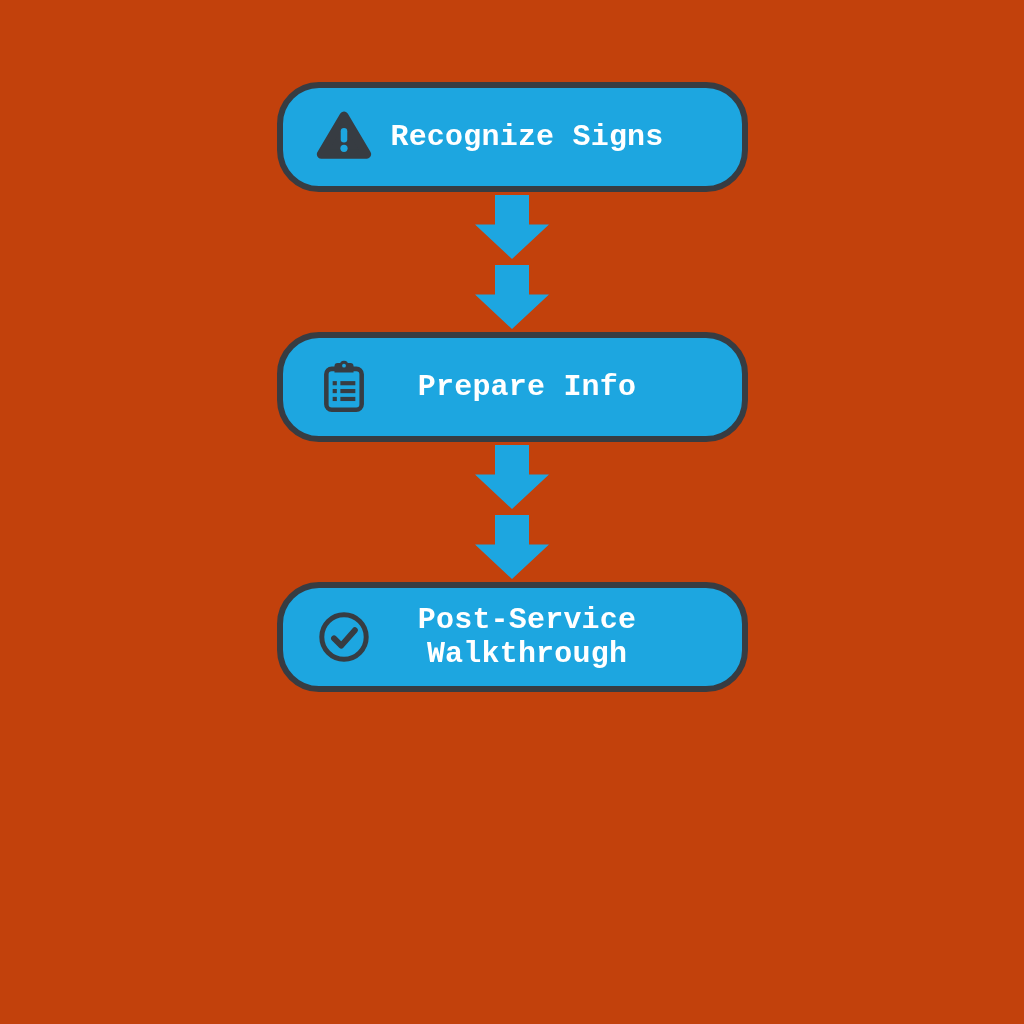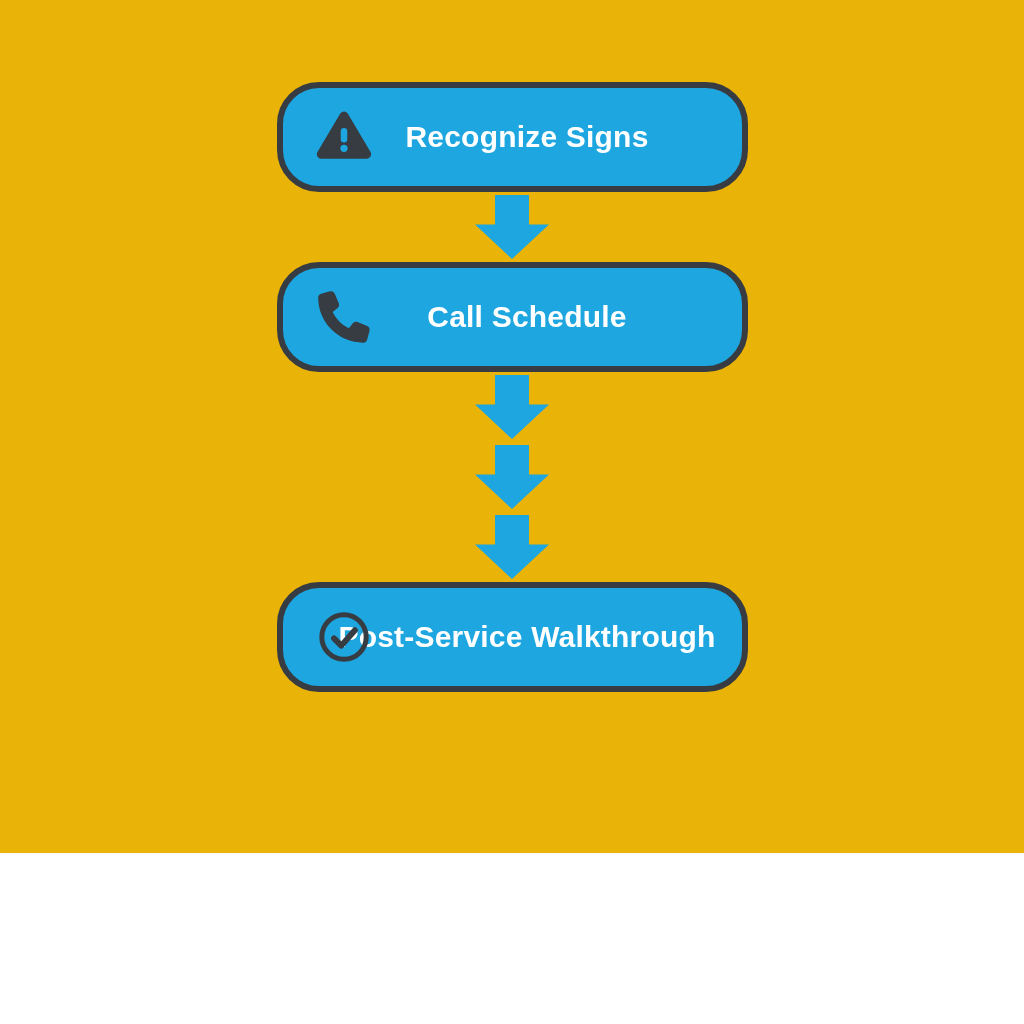--- a/index.html
+++ b/index.html
@@ -1,22 +1,22 @@
 <!DOCTYPE html>
 <html><head>
 <meta charset="utf-8">
 <style>
   :root{
     --blue:#1DA6E0;
     --dark:#373C42;
   }
   html,body{margin:0;padding:0;}
   .canvas{
-    width:1024px;height:853px;background:#eab308;position:relative;
-    font-family:Liberation Sans, sans-serif;overflow:hidden;
+    width:1024px;height:1024px;background:#c2410c;position:relative;
+    font-family:Liberation Mono, monospace;overflow:hidden;
   }
   .flow{
     position:absolute;top:82px;left:0;right:0;
     display:flex;flex-direction:column;align-items:center;
   }
   .step{
     width:471px;height:110px;box-sizing:border-box;
     background:var(--blue);
     border:6px solid var(--dark);
     border-radius:42px;
@@ -51,32 +51,39 @@
         <svg viewBox="0 0 64 64">
           <path d="M32 9 L57 51 L7 51 Z" fill="#373C42" stroke="#373C42" stroke-width="10" stroke-linejoin="round"></path>
           <rect x="28.4" y="22" width="7.2" height="16" rx="3.6" fill="#1DA6E0"></rect>
           <circle cx="32" cy="44.5" r="4" fill="#1DA6E0"></circle>
         </svg>
       </span>
       <span class="label">Recognize Signs</span>
     </div>
     <div class="arrow"></div>
 
+    <div class="arrow"></div>
+
     <div class="step">
       <span class="icon">
         <svg viewBox="0 0 64 64">
-          <g transform="translate(3.5,3.5) scale(0.111)">
-            <path fill="#373C42" d="M164.9 24.6c-7.7-18.6-28-28.5-47.4-23.2l-88 24C12.1 30.2 0 46 0 64C0 311.4 200.6 512 448 512c18 0 33.8-12.1 38.6-29.5l24-88c5.3-19.4-4.6-39.7-23.2-47.4l-96-40c-16.3-6.8-35.2-2.1-46.3 11.6L304.7 368C234.3 334.7 177.3 277.7 144 207.3L193.3 167c13.7-11.2 18.4-30 11.6-46.3l-40-96z"></path>
-          </g>
+          <rect x="12.5" y="12" width="39" height="45" rx="6" fill="none" stroke="#373C42" stroke-width="5"></rect>
+          <path d="M25 5.5 h14 a3.5 3.5 0 0 1 3.5 3.5 v7 H21.5 v-7 A3.5 3.5 0 0 1 25 5.5 z" fill="#373C42"></path>
+          <circle cx="32" cy="7.5" r="4.5" fill="#373C42"></circle>
+          <circle cx="32" cy="8.5" r="2.1" fill="#1DA6E0"></circle>
+          <rect x="19.5" y="25.5" width="4.6" height="4.6" fill="#373C42"></rect>
+          <rect x="28" y="25.5" width="16.5" height="4.6" fill="#373C42"></rect>
+          <rect x="19.5" y="34.2" width="4.6" height="4.6" fill="#373C42"></rect>
+          <rect x="28" y="34.2" width="16.5" height="4.6" fill="#373C42"></rect>
+          <rect x="19.5" y="42.9" width="4.6" height="4.6" fill="#373C42"></rect>
+          <rect x="28" y="42.9" width="16.5" height="4.6" fill="#373C42"></rect>
         </svg>
       </span>
-      <span class="label">Call Schedule</span>
+      <span class="label">Prepare Info</span>
     </div>
-    <div class="arrow"></div>
-
     <div class="arrow"></div>
 
     <div class="arrow"></div>
 
     <div class="step">
       <span class="icon">
         <svg viewBox="0 0 64 64">
           <circle cx="32" cy="32" r="24.5" fill="none" stroke="#373C42" stroke-width="5.5"></circle>
           <path d="M21 33.5 L29 41.5 L44 24.5" fill="none" stroke="#373C42" stroke-width="6.5" stroke-linecap="round" stroke-linejoin="round"></path>
         </svg>

